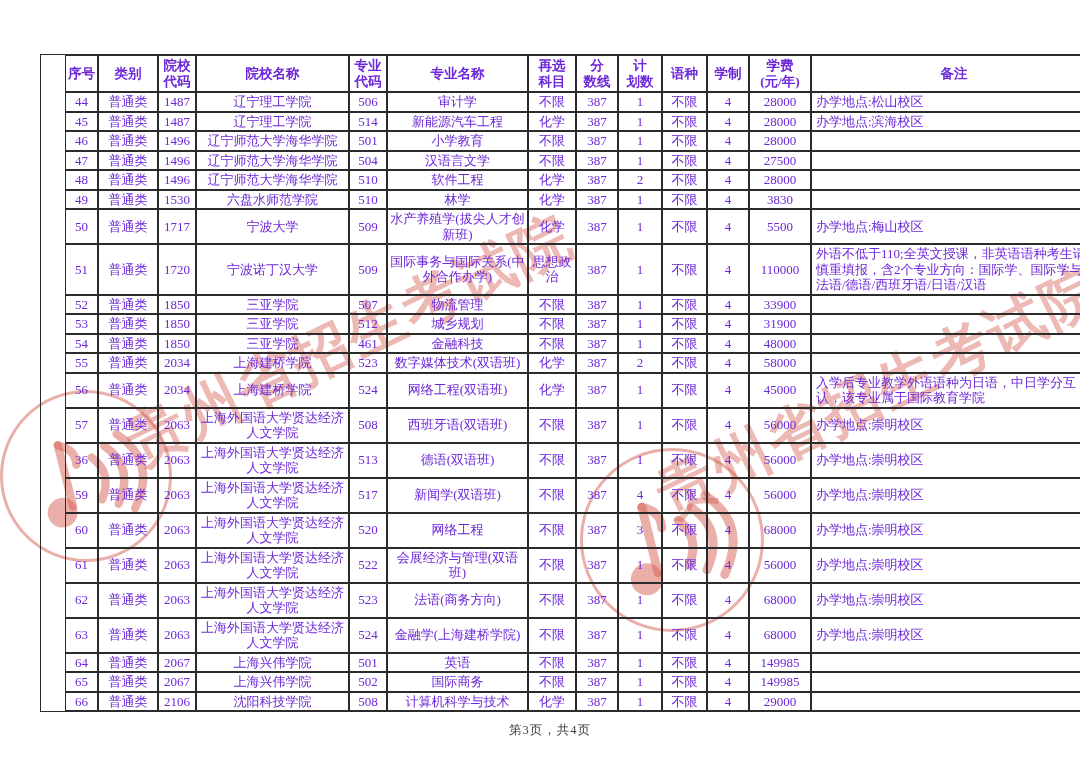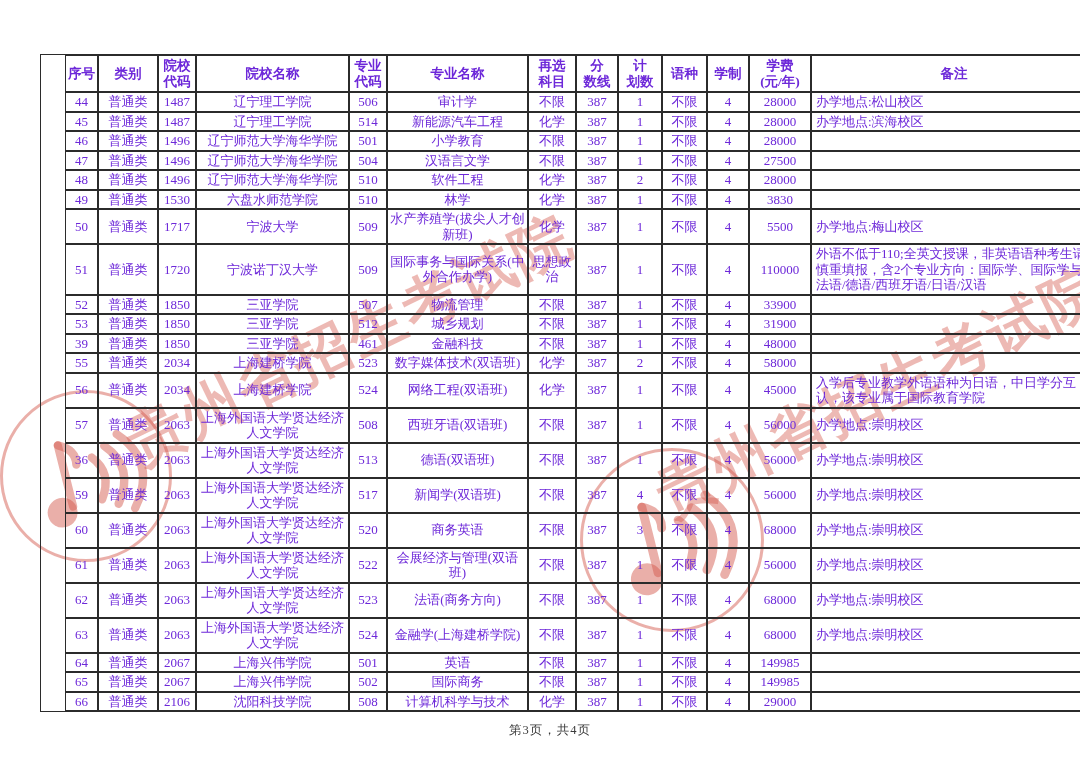--- a/index.html
+++ b/index.html
@@ -324,21 +324,21 @@
           <td>城乡规划</td>
           <td>不限</td>
           <td>387</td>
           <td>1</td>
           <td>不限</td>
           <td>4</td>
           <td>31900</td>
           <td class="remark"></td>
         </tr>
         <tr>
-          <td>39</td>
+          <td>54</td>
           <td>普通类</td>
           <td>1850</td>
           <td>三亚学院</td>
           <td>461</td>
           <td>金融科技</td>
           <td>不限</td>
           <td>387</td>
           <td>1</td>
           <td>不限</td>
           <td>4</td>
@@ -419,21 +419,21 @@
           <td>4</td>
           <td>56000</td>
           <td class="remark">办学地点:崇明校区</td>
         </tr>
         <tr>
           <td>60</td>
           <td>普通类</td>
           <td>2063</td>
           <td>上海外国语大学贤达经济人文学院</td>
           <td>520</td>
-          <td>商务英语</td>
+          <td>网络工程</td>
           <td>不限</td>
           <td>387</td>
           <td>3</td>
           <td>不限</td>
           <td>4</td>
           <td>68000</td>
           <td class="remark">办学地点:崇明校区</td>
         </tr>
         <tr>
           <td>61</td>

